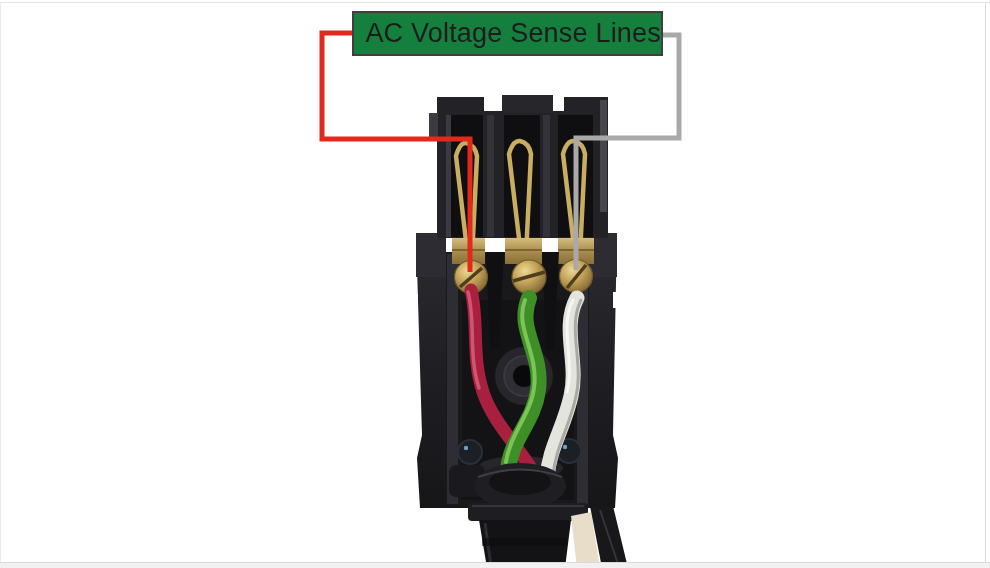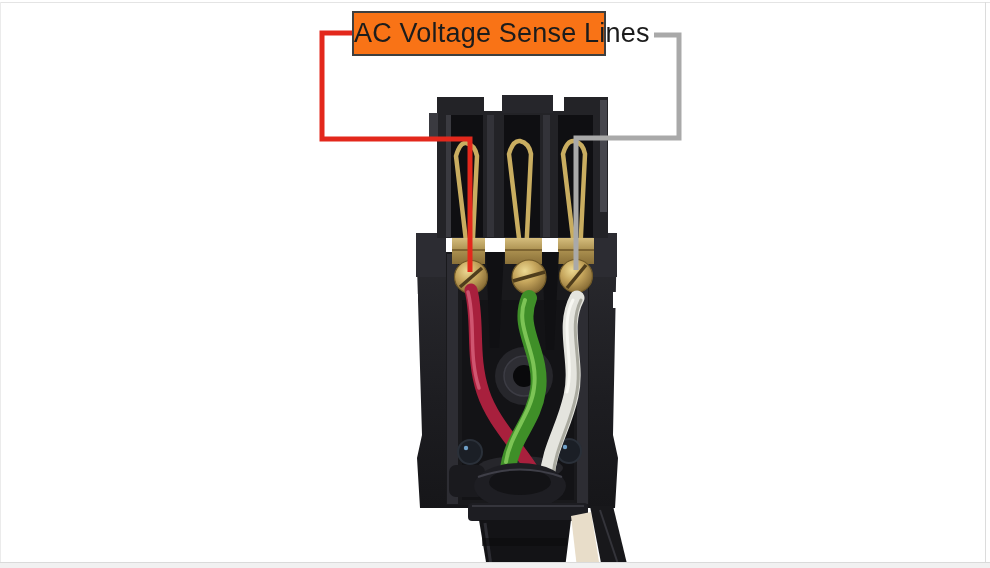--- a/index.html
+++ b/index.html
@@ -6,23 +6,23 @@
   .slide{
     position:relative;width:990px;height:568px;background:#ffffff;
     overflow:hidden;font-family:"Liberation Sans",sans-serif;
   }
   .frame-top{position:absolute;left:0;top:2px;width:990px;height:1px;background:#e4e4e4;}
   .frame-left{position:absolute;left:0;top:2px;width:1px;height:561px;background:#ebebeb;}
   .frame-right{position:absolute;left:985px;top:2px;width:1px;height:561px;background:#dcdcdc;}
   .bottom-strip{position:absolute;left:0;top:562px;width:990px;height:6px;background:#f1f1f1;border-top:1px solid #dadada;box-sizing:border-box;}
   .photo-svg{position:absolute;left:0;top:0;width:990px;height:568px;}
   .callout{
-    position:absolute;left:352px;top:11px;width:254px;height:45px;
-    background:#f97316;border:2px solid #3f3f3f;box-sizing:border-box;
-    display:flex;align-items:center;justify-content:flex-start;
+    position:absolute;left:352px;top:11px;width:311px;height:45px;
+    background:#15803d;border:2px solid #3f3f3f;box-sizing:border-box;
+    display:flex;align-items:center;justify-content:flex-end;
     font-size:27px;color:#1c1c1c;letter-spacing:0.2px;white-space:nowrap;
   }
 </style>
 </head>
 <body>
 
 <div class="slide">
 
   <svg class="photo-svg" viewBox="0 0 990 568" role="img" aria-label="Opened rear of a black AC plug connector showing three brass contact loops, three brass terminal screws, and red, green and white wires entering a strain-relief clamp above a black cable">
     <defs>

